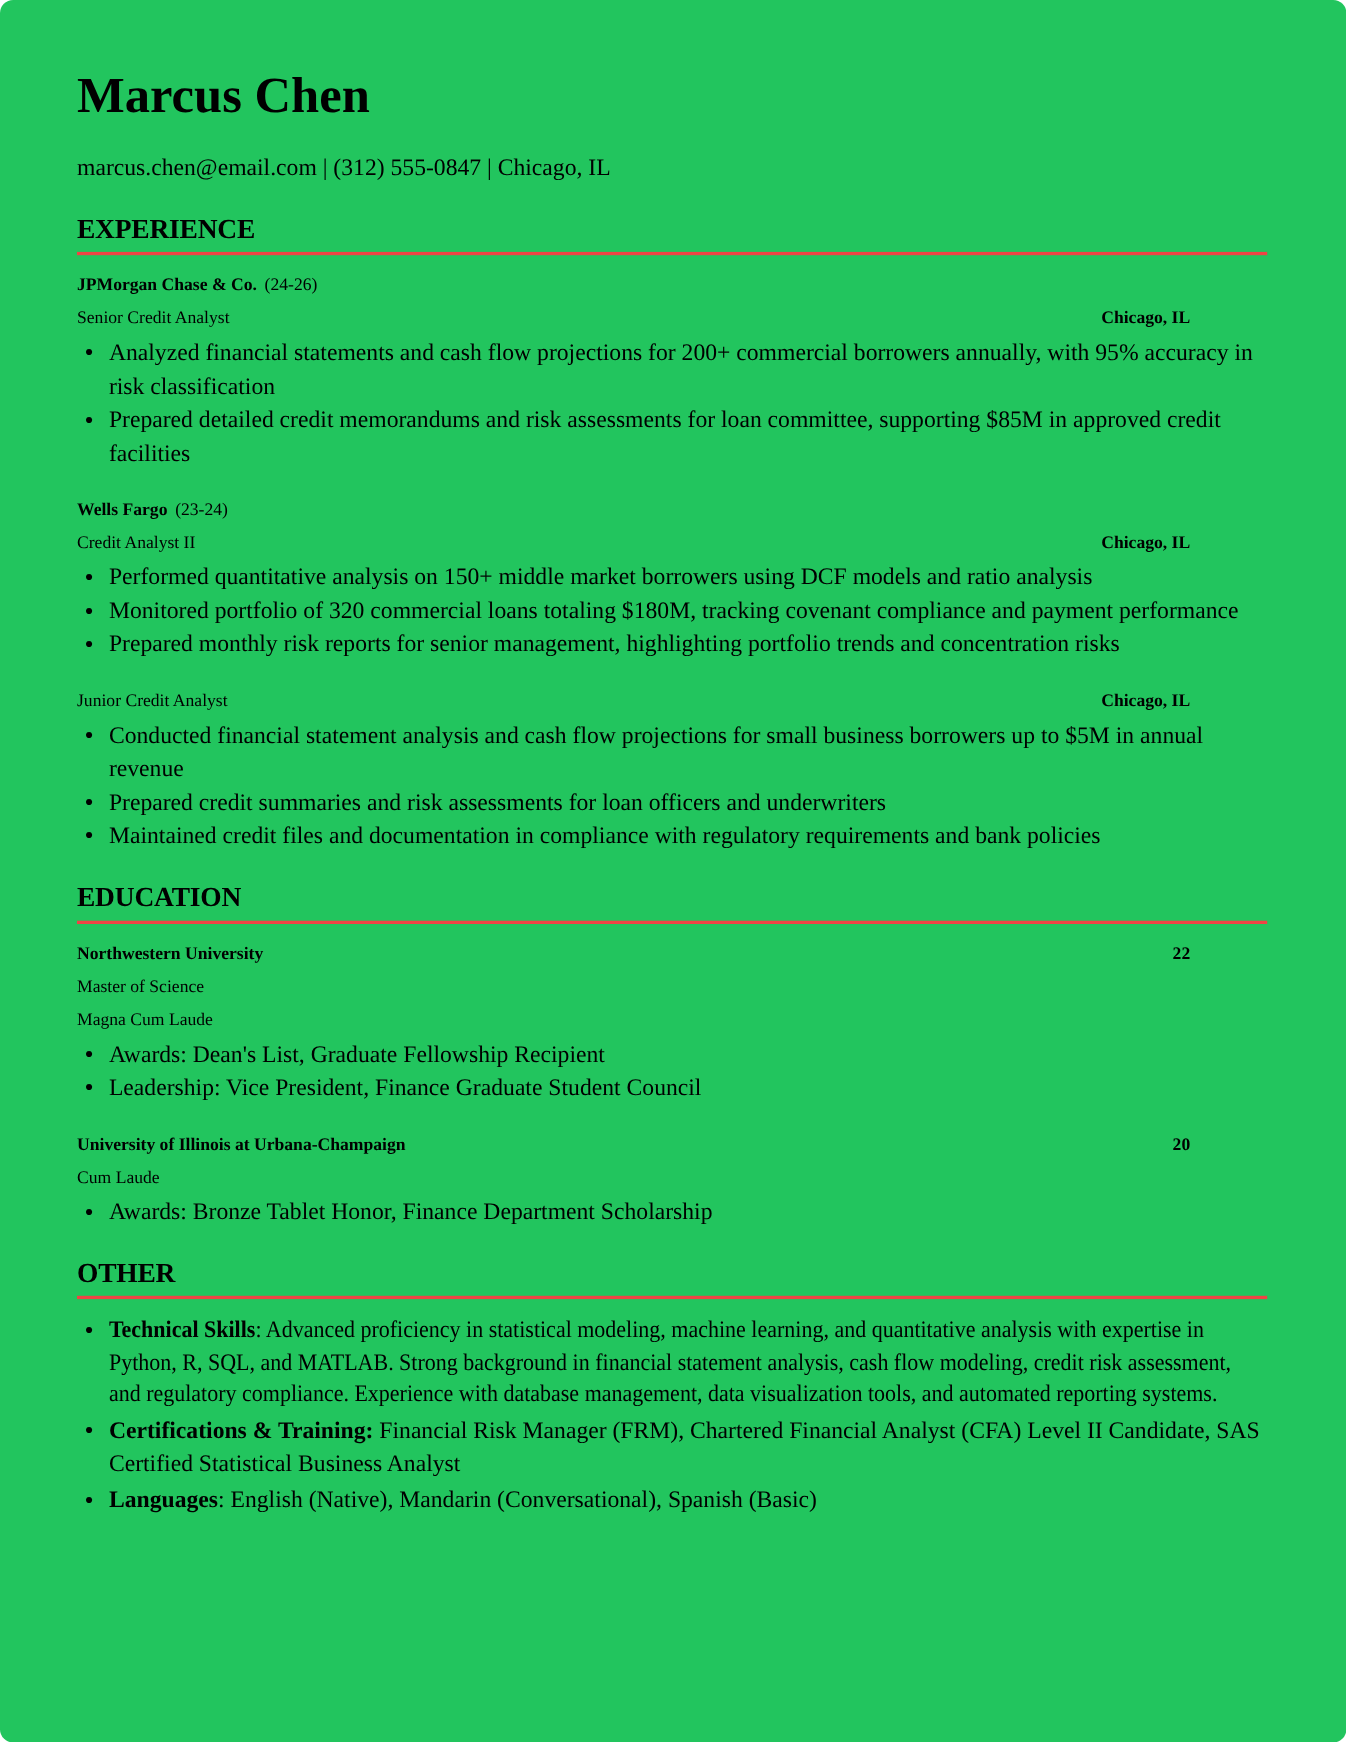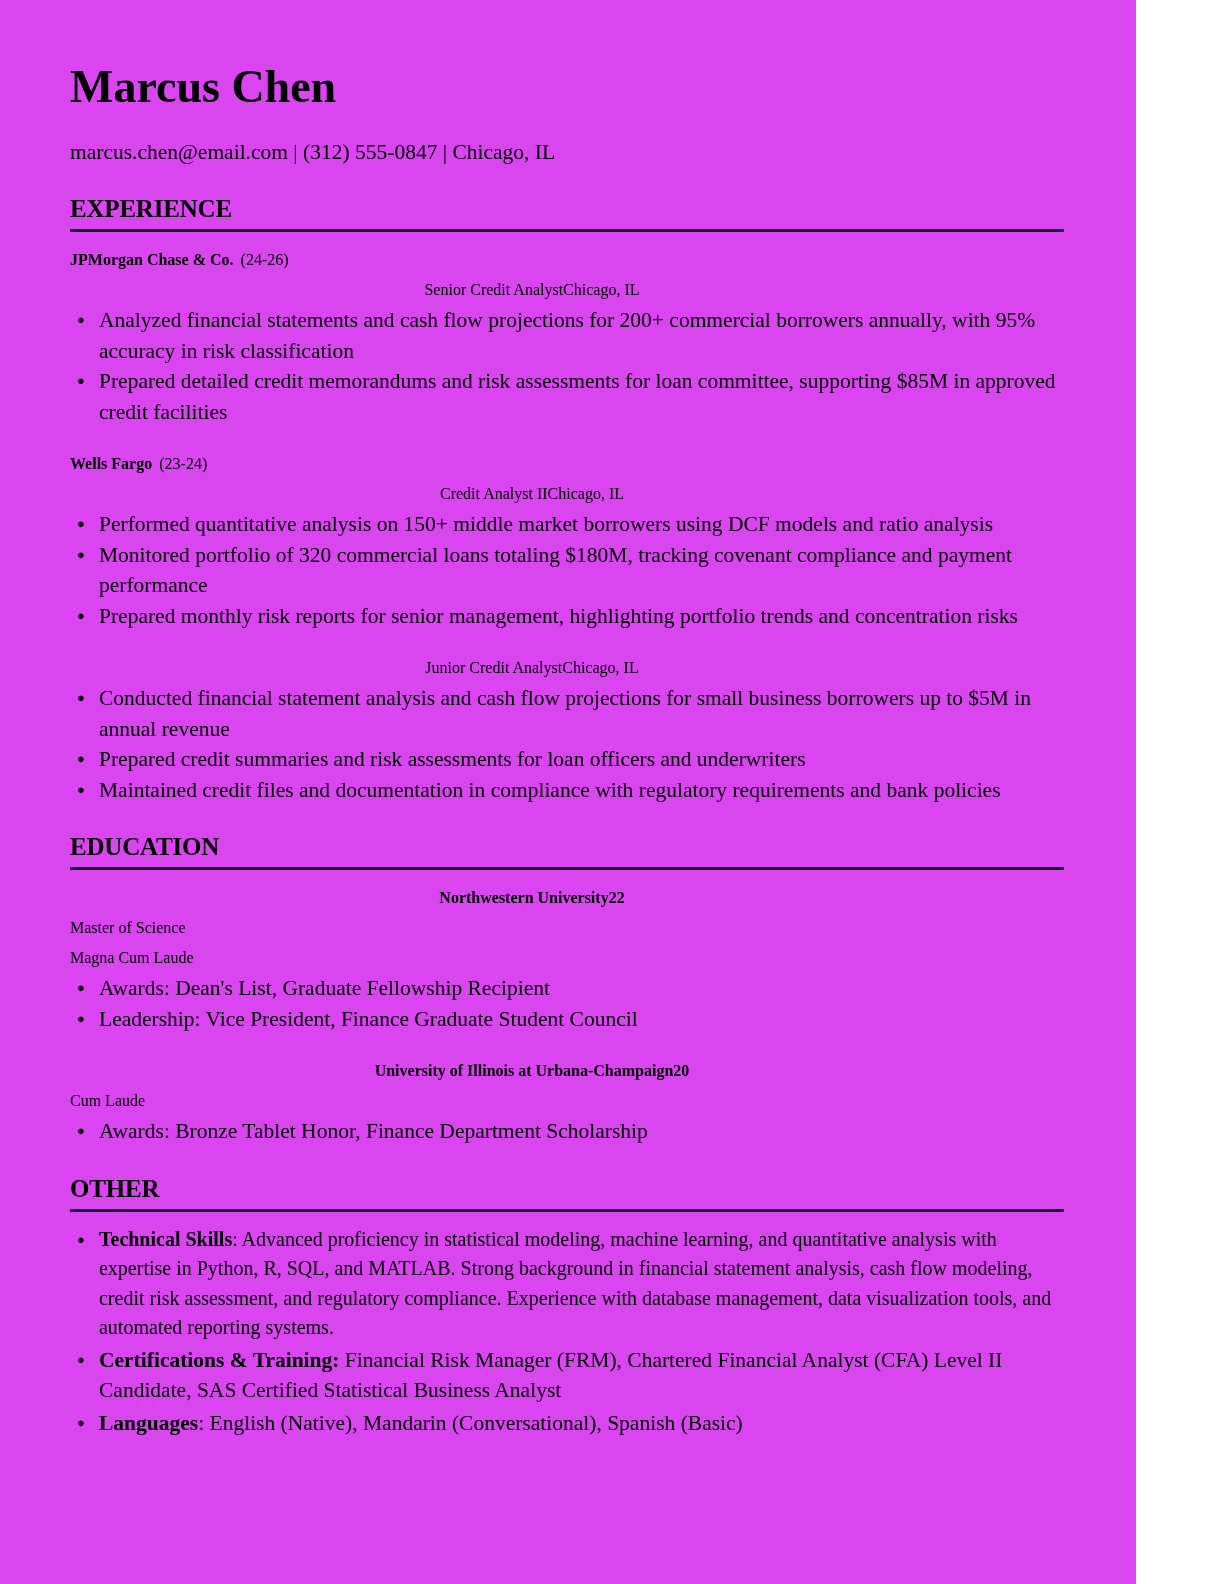--- a/index.html
+++ b/index.html
@@ -1,53 +1,54 @@
 <!DOCTYPE html>
 <html><head>
 <meta charset="utf-8">
 <style>
   * { margin: 0; padding: 0; box-sizing: border-box; }
   html, body { background: #ffffff; }
   .page {
-    width: 1136px;
+    width: 1224px;
     height: 1584px;
-    background: #d946ef;
+    background: #22c55e;
     color: #000000;
     font-family: "Liberation Serif", "DejaVu Serif", serif;
     padding: 60px 72px 0 70px;
     overflow: hidden;
+    border-radius: 12px;
   }
   .name {
     font-size: 46px;
     font-weight: 700;
     line-height: 1.18;
     letter-spacing: 0;
   }
   .contact {
     font-size: 21.5px;
     line-height: 30px;
     margin-top: 23px;
   }
   h2.section-heading {
     font-size: 25px;
     font-weight: 700;
     line-height: 27px;
     margin-top: 28px;
     padding-bottom: 7px;
-    border-bottom: 3px solid #0f172a;
+    border-bottom: 3px solid #ef4444;
     letter-spacing: -0.2px;
   }
   .section-body { margin-top: 13px; }
   .entry { margin-bottom: 22px; }
   .entry:last-child { margin-bottom: 0; }
   .line { font-size: 16px; line-height: 30px; }
   .b { font-weight: 700; }
   .dates { margin-left: 7px; }
-  .split { display: flex; justify-content: center; }
-  .right-tab { margin-right: 70px; text-align: right; white-space: nowrap; }
+  .split { display: flex; justify-content: space-between; }
+  .right-tab { margin-right: 70px; text-align: right; white-space: nowrap; font-weight: bold; }
   ul.bullets { list-style: none; }
   li.bullet {
     position: relative;
     padding-left: 29px;
     font-size: 21.5px;
     line-height: 30.5px;
   }
   li.bullet::before {
     content: "●";
     position: absolute;

